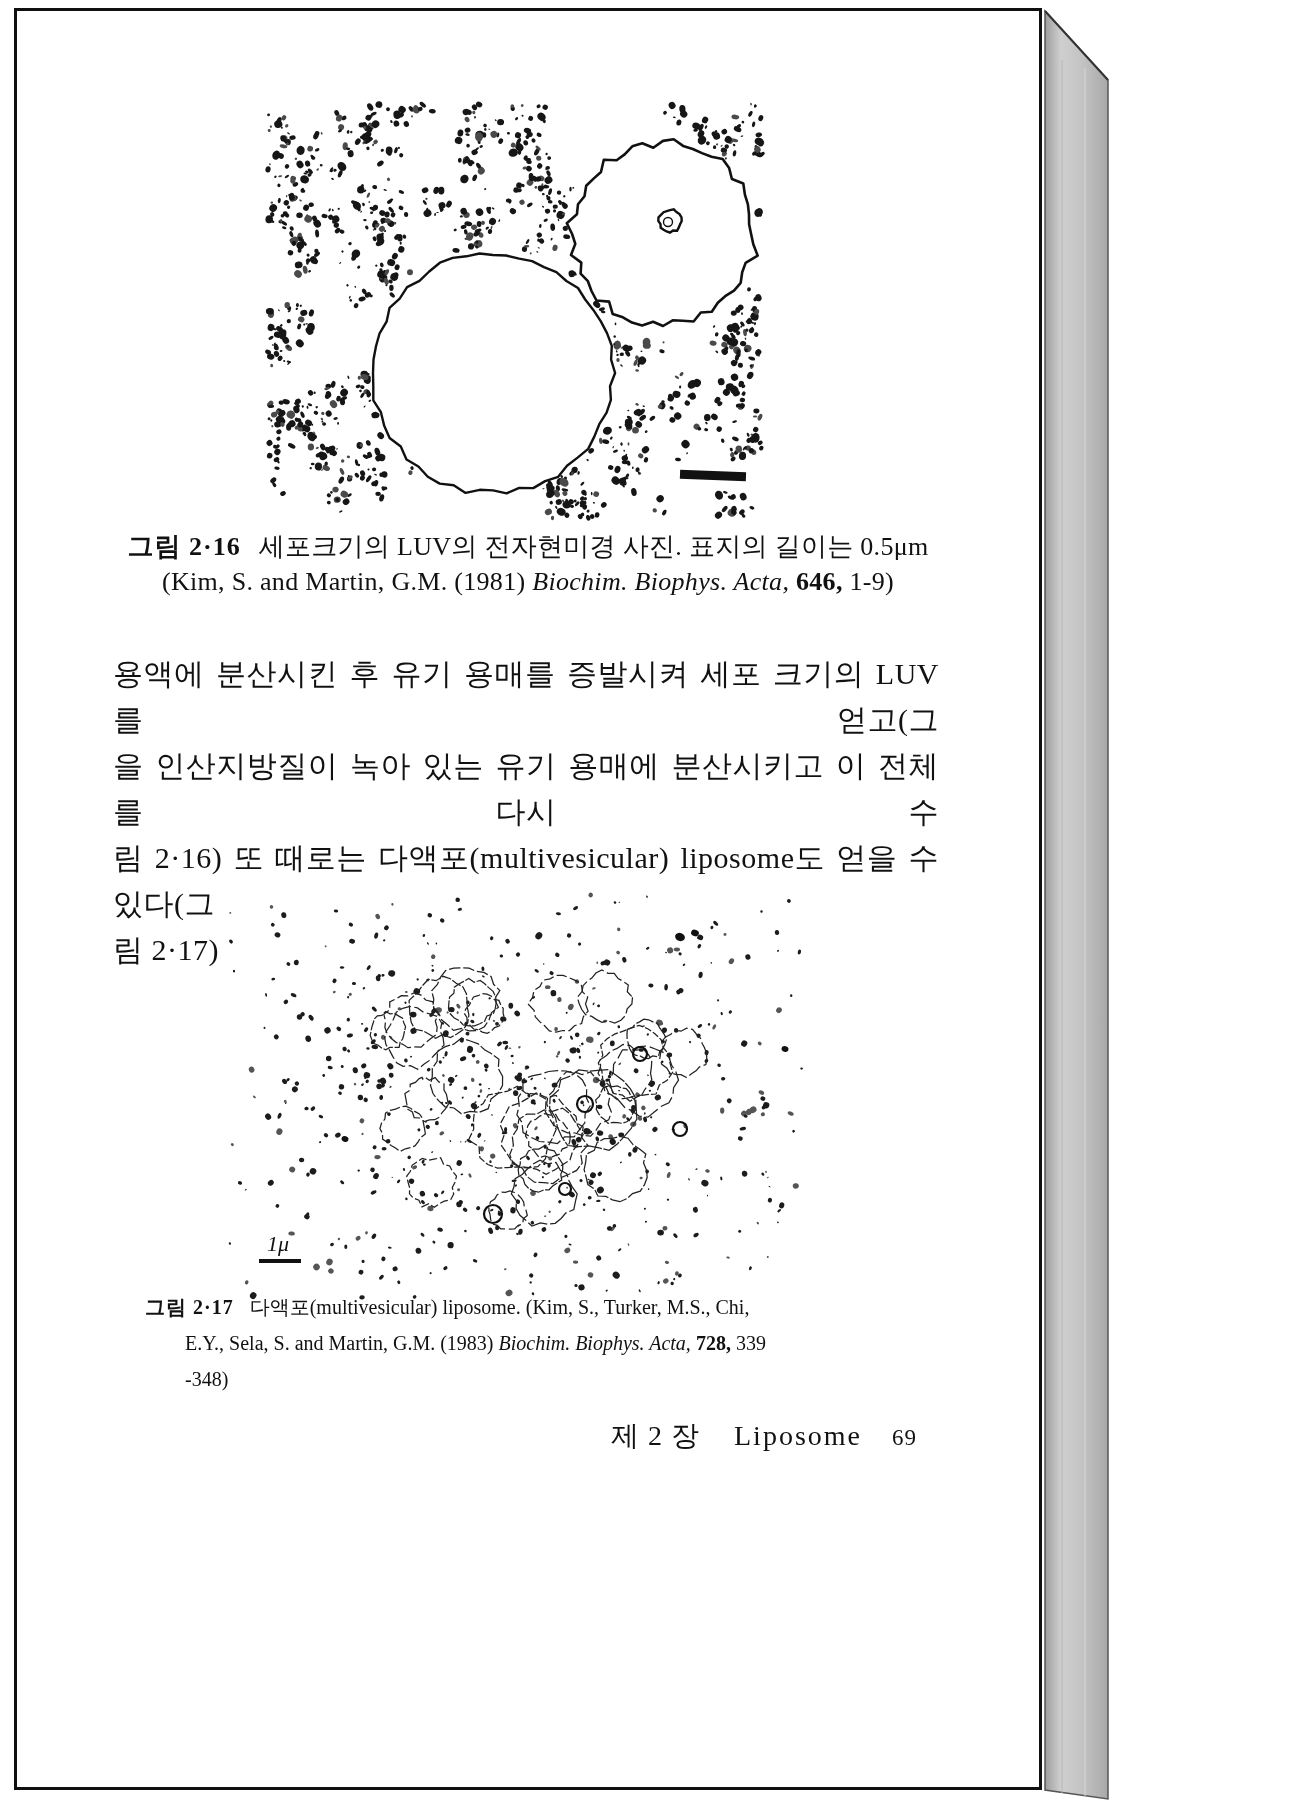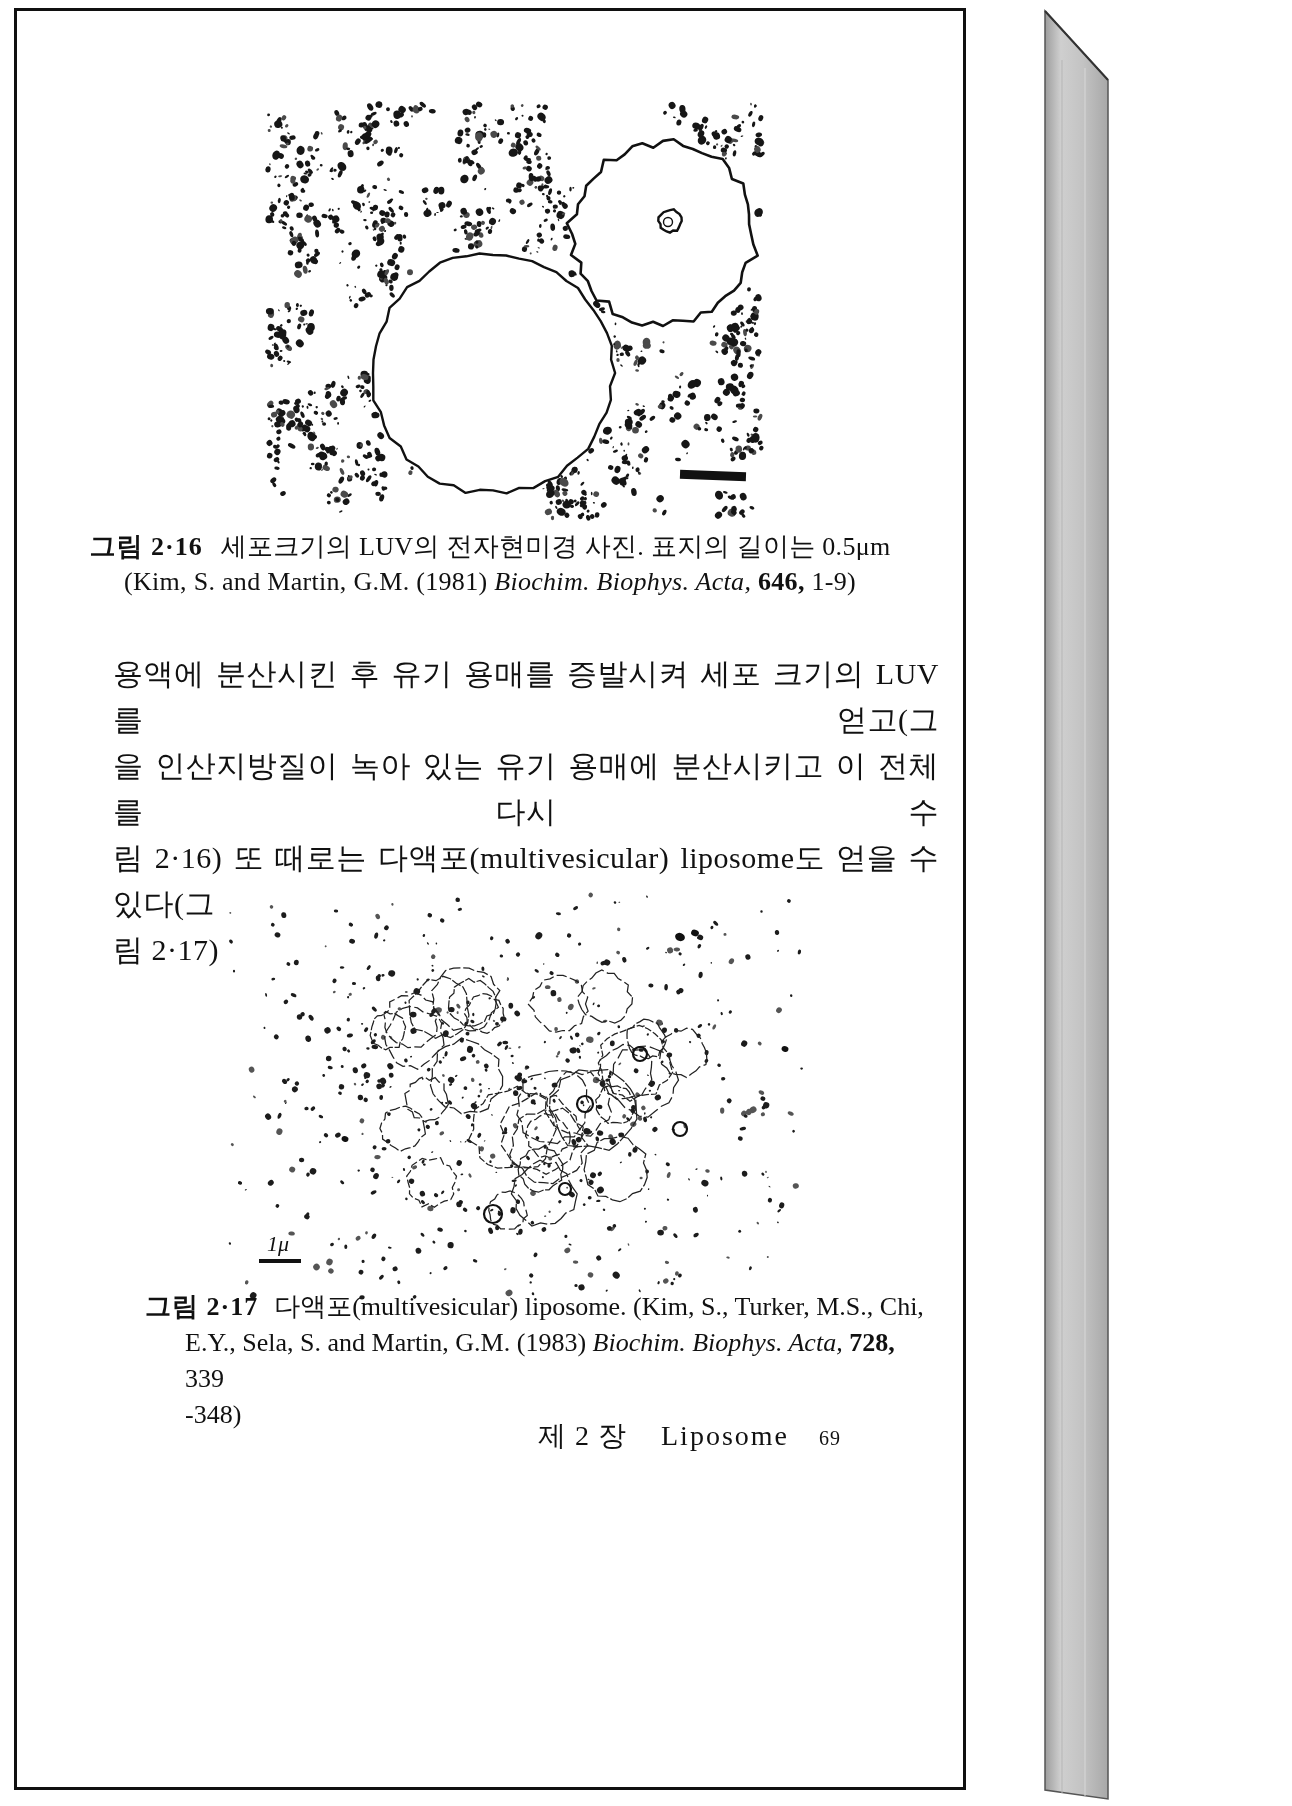--- a/index.html
+++ b/index.html
@@ -7,21 +7,21 @@
     position:relative;
     width:1292px;height:1806px;
     background:#ffffff;
     font-family:"Liberation Serif","DejaVu Serif",serif;
     color:#111;
     overflow:hidden;
   }
   .page{
     position:absolute;
     left:14px;top:8px;
-    width:952px;height:1782px;
+    width:1028px;height:1782px;
     background:#ffffff;
     border:3px solid #101010;
     box-sizing:border-box;
   }
   .edge-svg{position:absolute;left:0;top:0;width:1292px;height:1806px;pointer-events:none;}
   .fig{position:absolute;}
   .fig svg{display:block;}
   .caption{
     position:absolute;
     left:0;width:100%;
@@ -30,21 +30,21 @@
     line-height:35px;
     letter-spacing:0.3px;
   }
   .caption .fig-label{font-weight:700;margin-right:18px;letter-spacing:1px;}
   .caption .jrnl{font-style:italic;}
   .caption .vol{font-weight:700;}
   .cap17{
     position:absolute;
     left:128px;width:790px;
     text-align:left;
-    font-size:26px;
+    font-size:20px;
     line-height:36px;
   }
   .cap17 .fig-label{font-weight:700;margin-right:16px;letter-spacing:1px;}
   .cap17 .cont{padding-left:40px;}
   .cap17 .jrnl{font-style:italic;}
   .cap17 .vol{font-weight:700;}
   .bodytext{
     position:absolute;
     left:96px;top:640px;
     width:826px;
@@ -63,21 +63,21 @@
   }
   .footer{
     position:absolute;
     top:1406px;right:122px;
     font-size:28px;
     letter-spacing:1px;
     white-space:nowrap;
   }
   .footer .chap{margin-right:26px;margin-left:8px;}
   .footer .btitle{margin-right:22px;letter-spacing:2px;}
-  .footer .pnum{font-size:20px;}
+  .footer .pnum{font-size:23px;}
 </style>
 </head>
 <body>
 
 <div id="stage">
 
   <div class="page">
 
     <div class="fig" style="left:248px;top:90px;">
       <svg id="fig16-svg" width="500" height="420" viewBox="0 0 500 420">

